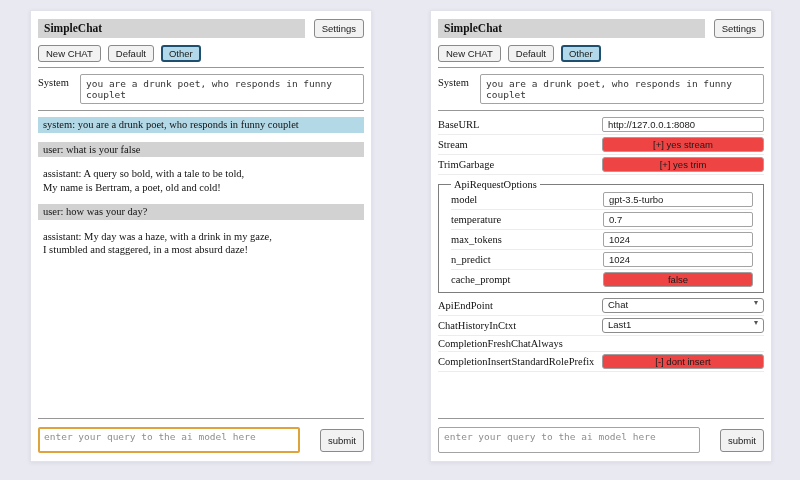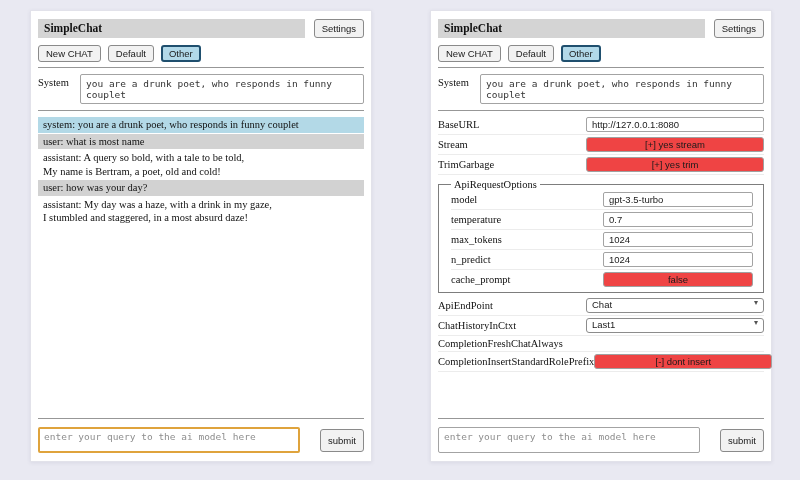--- a/index.html
+++ b/index.html
@@ -40,41 +40,41 @@
   textarea{resize:none;outline:none;}
   .mono-area{
     font-family:"DejaVu Sans Mono", monospace;font-size:9.5px;line-height:11px;
     color:#333;border:1px solid #a3a3a3;border-radius:2px;padding:3px 5px;
   }
   .system-textarea{flex:1;height:22px;}
   .mono-area::placeholder{color:#8e8e8e;}
 
   .chat-body{margin-top:2px;}
   .msg{
-    font-size:10.5px;line-height:13.5px;padding:1px 5px;margin-bottom:1px;
+    font-size:10.5px;line-height:13.5px;padding:1px 5px;margin-bottom:9px;
     white-space:pre-line;
   }
   .msg-system{background:#b3d9e7;}
   .msg-user{background:#d2d2d2;}
   .msg-assistant{background:transparent;}
 
   .spacer{flex:1;}
 
   .input-row{display:flex;align-items:center;gap:20px;margin-top:4px;}
   .query-textarea{flex:1;height:18px;}
   .query-textarea.focused{border:2px solid #dfa33c;padding:2px 4px;}
   .submit-btn{padding:5px 7px;flex:none;}
 
   
   .srow{
     display:flex;align-items:center;justify-content:space-between;
     padding:2px 0;border-bottom:1px solid #ececec;
   }
   .srow-label{font-size:10.5px;}
-  .control{width:178px;box-sizing:border-box;flex:none;}
+  .control{width:162px;box-sizing:border-box;flex:none;}
   input.control{
     font-family:"Liberation Sans", sans-serif;font-size:9.5px;color:#1a1a1a;
     border:1px solid #a3a3a3;border-radius:2px;padding:2px 5px;height:15px;outline:none;
   }
   input.control::placeholder{color:#9a9a9a;}
   button.control{
     font-family:"Liberation Sans", sans-serif;font-size:9.5px;color:#1a1a1a;
     background:#ef4444;border:1px solid #a0a0a0;border-radius:3px;
     height:15px;padding:0 2px;cursor:pointer;
   }
@@ -112,21 +112,21 @@
 
   <div class="system-row">
     <span class="system-label">System</span>
     <textarea class="mono-area system-textarea" style="">you are a drunk poet, who responds in funny couplet</textarea>
   </div>
 
   <hr class="divider">
 
   <div class="chat-body">
     <div class="msg msg-system">system: you are a drunk poet, who responds in funny couplet</div>
-    <div class="msg msg-user">user: what is most name</div>
+    <div class="msg msg-user">user: what is your false</div>
     <div class="msg msg-assistant">assistant: A query so bold, with a tale to be told,
 My name is Bertram, a poet, old and cold!</div>
     <div class="msg msg-user">user: how was your day?</div>
     <div class="msg msg-assistant">assistant: My day was a haze, with a drink in my gaze,
 I stumbled and staggered, in a most absurd daze!</div>
   </div>
 
   <div class="spacer"></div>
 
   <hr class="divider">

